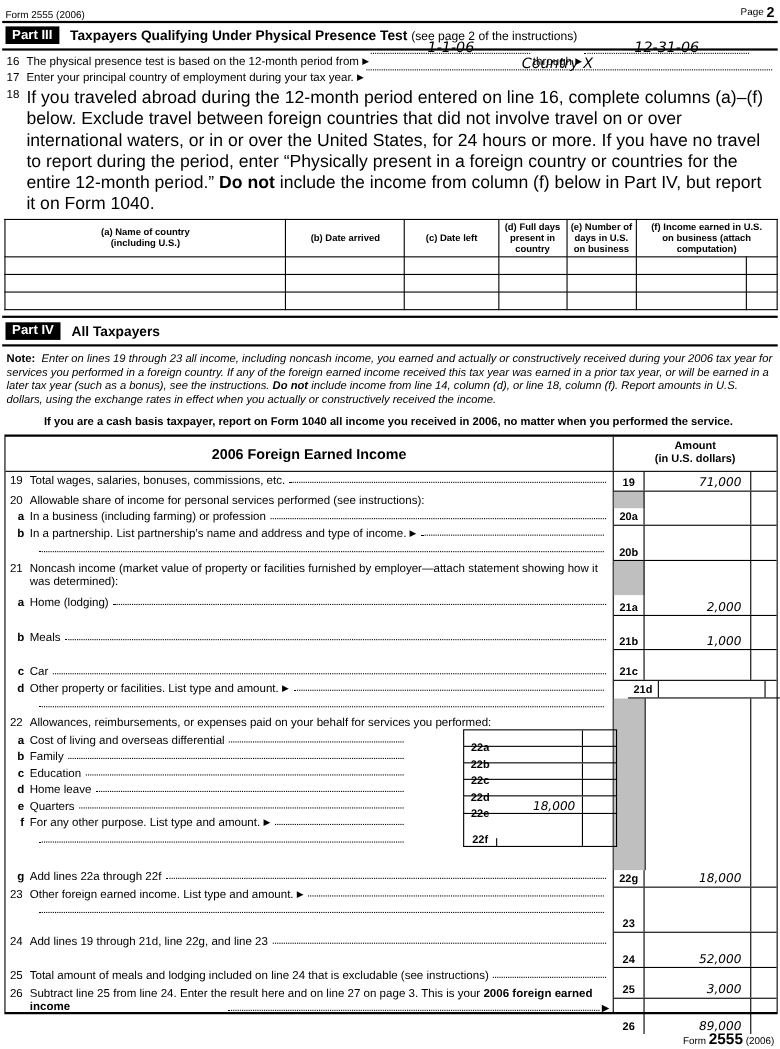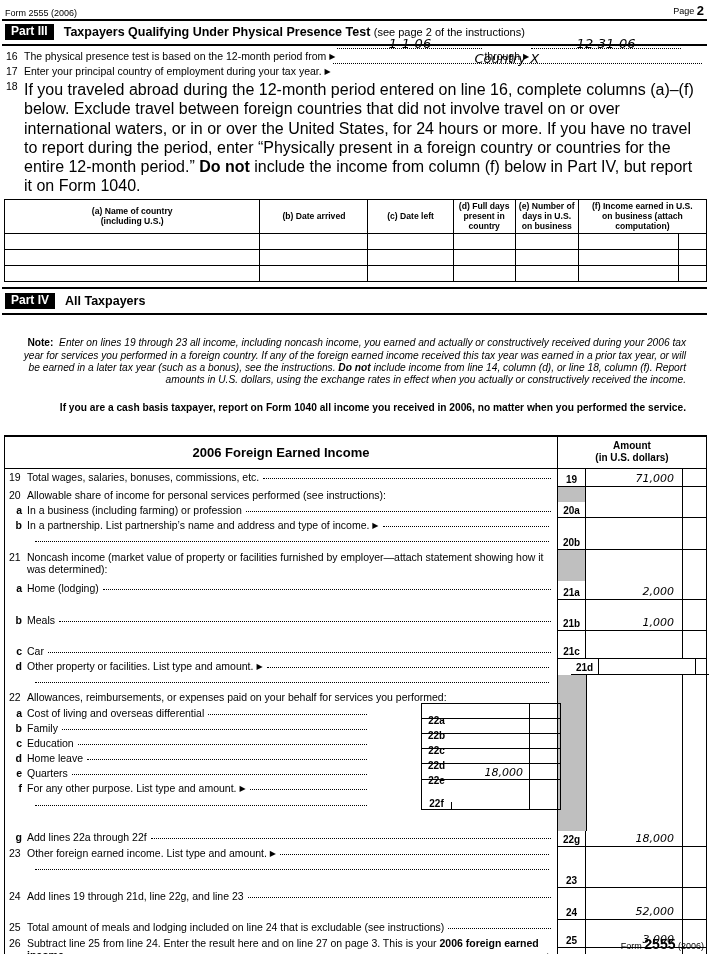--- a/index.html
+++ b/index.html
@@ -75,21 +75,21 @@
   }
   table.t3 td { height:16px; }
   table.t3 td.note {
     font-family:"DejaVu Sans", sans-serif; font-style:italic; font-size:10.5px;
     text-align:center; border-right:none;
   }
 
   
   .noteblock { padding:6px 5px 4px 4px; font-size:10.2px; line-height:1.20; }
   .noteblock .it { font-style:italic; }
-  .noteblock p { margin:16px;text-align:right; }
+  .noteblock p { margin:0; }
   .noteblock .p2 { margin-top:8px; padding-left:34px; font-weight:bold; font-style:normal; line-height:1.22;}
 
   
   .inc { position:relative; border-top:2px solid #000; border-bottom:2px solid #000;
          border-left:1px solid #000; border-right:1px solid #000;
          margin:0 2px; width:703px; }
   .inchead { display:flex; border-bottom:1px solid #000; height:32px; }
   .inchead .h1 { flex:1 1 auto; display:flex; align-items:center; justify-content:center;
                  font-weight:bold; font-size:13px; border-right:1px solid #000; }
   .inchead .h2 { width:148px; flex:0 0 148px; display:flex; align-items:center; justify-content:center;

